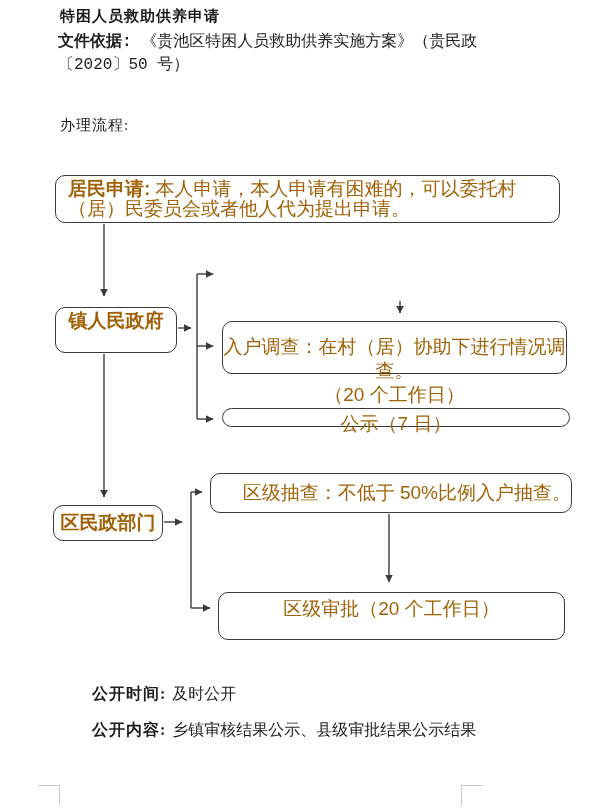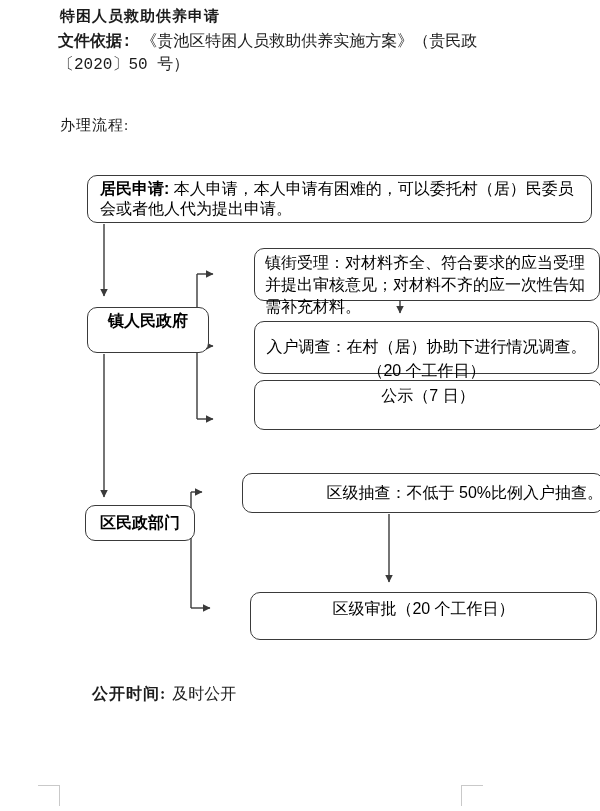--- a/index.html
+++ b/index.html
@@ -25,28 +25,28 @@
   .doc-basis .lbl{font-weight:bold;}
   .process-label{
     position:absolute;left:60px;top:116px;
     font-family:"Liberation Serif", serif;
     font-size:15px;font-weight:normal;letter-spacing:1px;
   }
   
   .node{
     position:absolute;box-sizing:border-box;
     background:#fff;border:1.5px solid #3a3a3a;border-radius:10px;
-    font-size:16px;color:#000000;margin-left:32px;
+    font-size:19px;color:#a16207;
   }
   .n-resident   {left:55px; top:175px;width:505px;height:48px;padding:3px 12px;line-height:20px;}
   .n-resident .lbl{font-weight:bold;}
   .n-town-gov   {left:55px; top:307px;width:122px;height:46px;text-align:center;font-weight:bold;line-height:20px;padding-top:3px;}
   .n-acceptance {left:222px;top:248px;width:346px;height:53px;padding:3px 10px;line-height:22px;}
   .n-survey     {left:222px;top:321px;width:345px;height:53px;text-align:center;line-height:24px;padding-top:13px;}
-  .n-notice     {left:222px;top:380px;width:348px;height:50px;text-align:center;line-height:30px;}
+  .n-notice     {left:222px;top:408px;width:348px;height:19px;text-align:center;line-height:30px;}
   .n-civil      {left:53px; top:505px;width:110px;height:36px;text-align:center;font-weight:bold;line-height:33px;}
   .n-spotcheck  {left:210px;top:473px;width:362px;height:40px;text-align:right;line-height:37px;}
   .n-approval   {left:218px;top:592px;width:347px;height:48px;text-align:center;line-height:31px;}
   .connectors{position:absolute;left:0;top:0;width:600px;height:811px;pointer-events:none;}
   
   .pub-line{
     position:absolute;left:92px;font-size:16px;
     font-family:"Liberation Serif", serif;
   }
   .pub-time{top:684px;}
@@ -94,23 +94,20 @@
   </svg>
 
   <div class="node n-resident">
     <span class="lbl">居民申请:</span><span> 本人申请，本人申请有困难的，可以委托村（居）民委员会或者他人代为提出申请。</span>
   </div>
 
   <div class="node n-town-gov">
     <div>镇人民政府</div>
   </div>
 
-  <div class="node n-acceptance">
-    <span>镇街受理：对材料齐全、符合要求的应当受理并提出审核意见；对材料不齐的应一次性告知需补充材料。</span>
-  </div>
 
   <div class="node n-survey">
     <div>入户调查：在村（居）协助下进行情况调查。</div>
     <div>（20 个工作日）</div>
   </div>
 
   <div class="node n-notice">
     <span>公示（7 日）</span>
   </div>
 
@@ -123,17 +120,21 @@
   </div>
 
   <div class="node n-approval">
     <span>区级审批（20 个工作日）</span>
   </div>
 
   <div class="pub-line pub-time">
     <span class="lbl">公开时间:</span>
     <span class="val">及时公开</span>
   </div>
+  <div class="pub-line pub-content">
+    <span class="lbl">公开内容:</span>
+    <span class="val">乡镇审核结果公示、县级审批结果公示结果</span>
+  </div>
 
   <div class="crop crop-left"></div>
   <div class="crop crop-right"></div>
 
 </div>
 
 </body></html>

